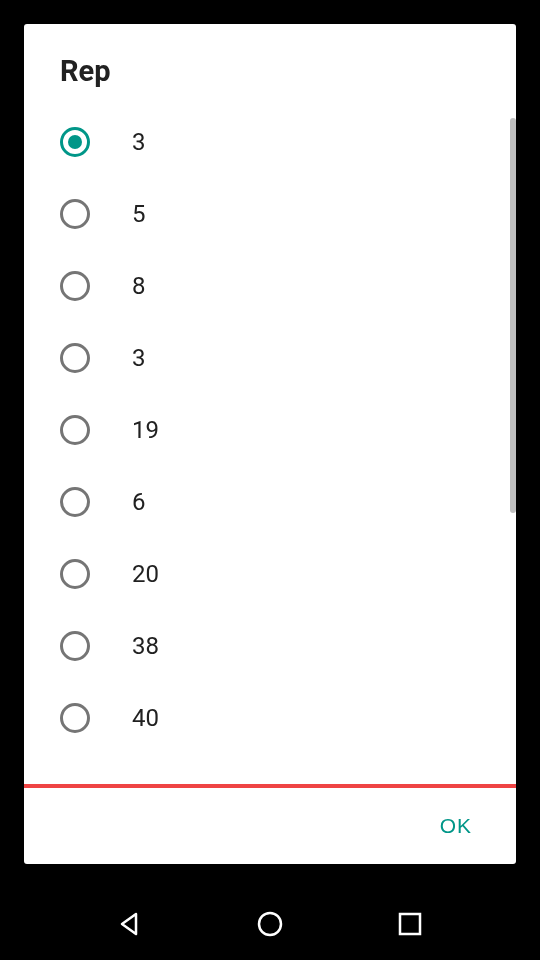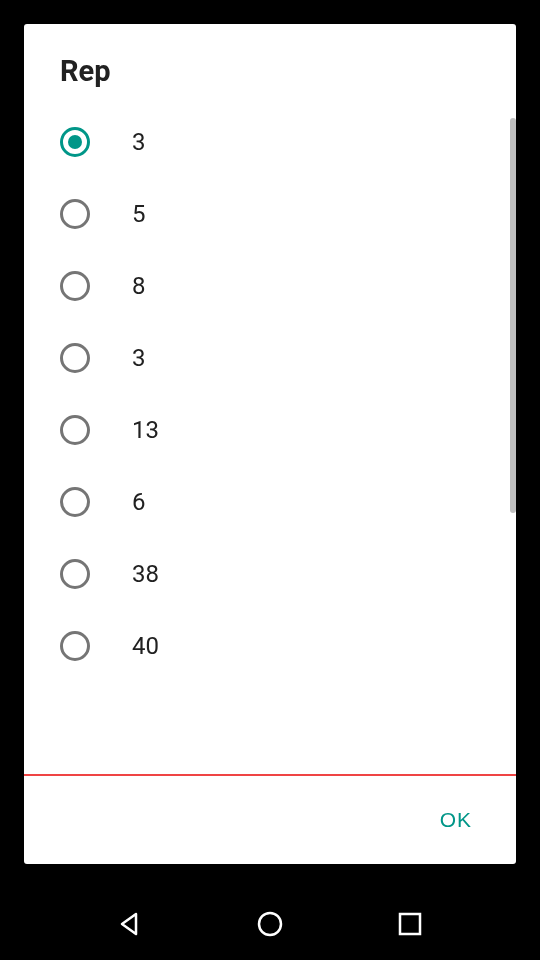--- a/index.html
+++ b/index.html
@@ -80,25 +80,25 @@
     }
     .radio-outer.selected .radio-inner {
       display: block;
     }
     .radio-label {
       font-size: 24px;
       color: #212121;
       margin-left: 42px;
     }
     .dialog-actions {
-      border-top: 2px solid #ef4444;
+      border-top: 4px solid #ef4444;
       display: flex;
       justify-content: flex-end;
       align-items: flex-end;
-      padding: 24px 28px;
+      padding: 18px 28px;
     }
     .ok-button {
       background: none;
       border: none;
       color: #009688;
       font-size: 21px;
       font-weight: 500;
       letter-spacing: 1px;
       cursor: pointer;
       padding: 8px 16px;
@@ -149,25 +149,29 @@
         <div class="radio-item">
           <div class="radio-outer"></div>
           <span class="radio-label">8</span>
         </div>
         <div class="radio-item">
           <div class="radio-outer"></div>
           <span class="radio-label">3</span>
         </div>
         <div class="radio-item">
           <div class="radio-outer"></div>
-          <span class="radio-label">13</span>
+          <span class="radio-label">19</span>
         </div>
         <div class="radio-item">
           <div class="radio-outer"></div>
           <span class="radio-label">6</span>
+        </div>
+        <div class="radio-item">
+          <div class="radio-outer"></div>
+          <span class="radio-label">20</span>
         </div>
         <div class="radio-item">
           <div class="radio-outer"></div>
           <span class="radio-label">38</span>
         </div>
         <div class="radio-item">
           <div class="radio-outer"></div>
           <span class="radio-label">40</span>
         </div>
       </div>

